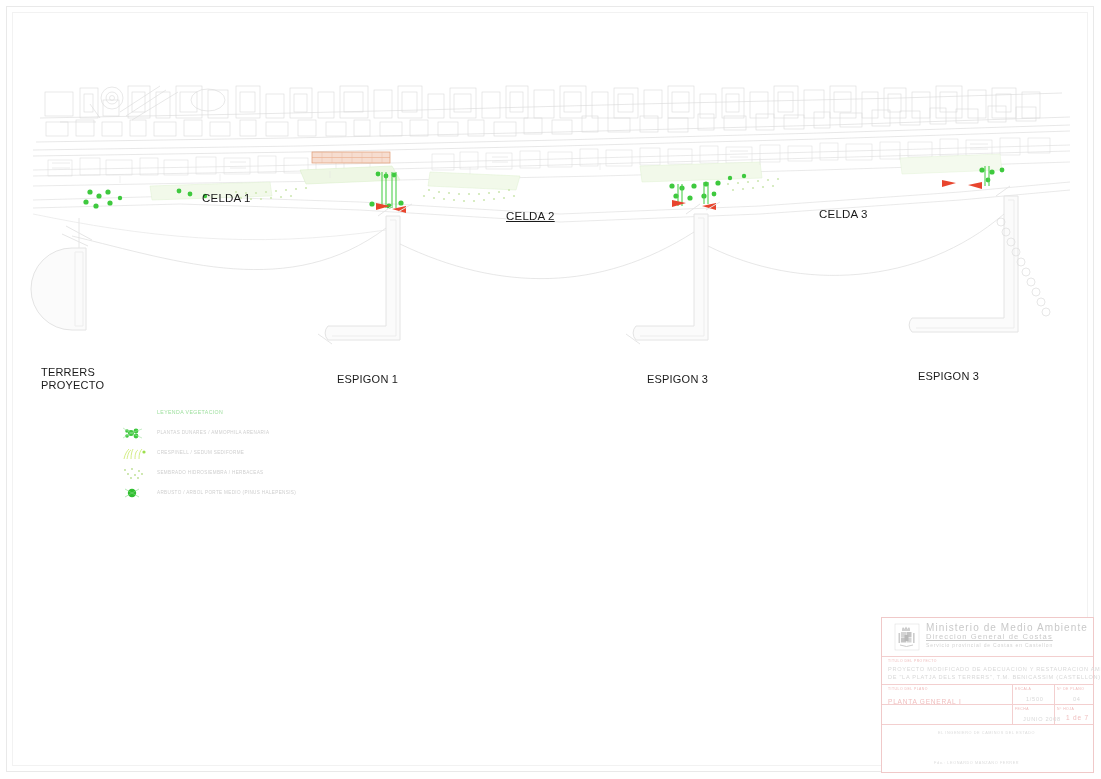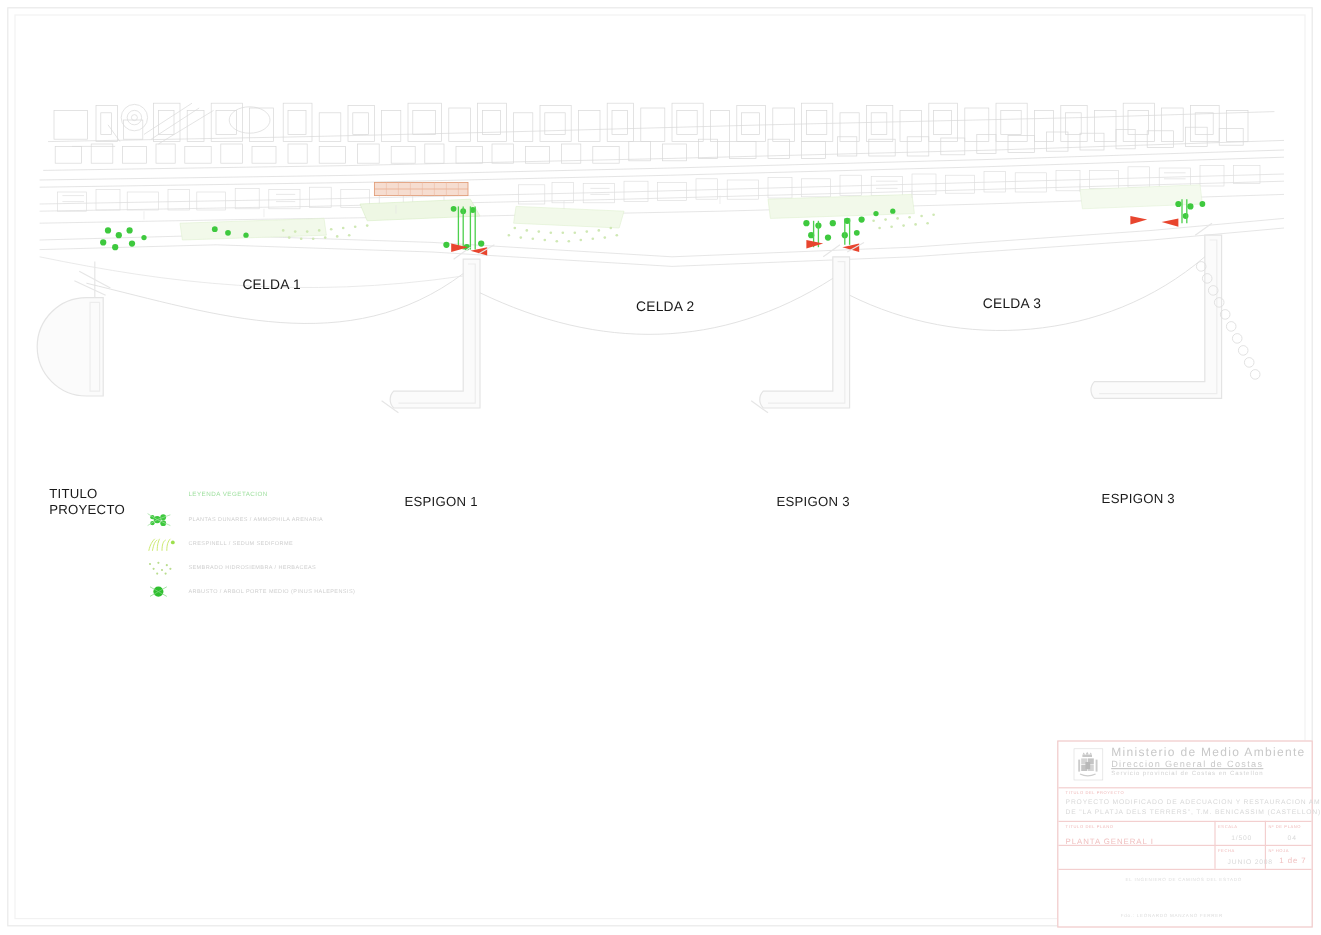--- a/index.html
+++ b/index.html
@@ -13,21 +13,21 @@
                border:1px solid #e9e9e9;box-sizing:border-box;}
   .frame-inner{position:absolute;left:12px;top:12px;width:1076px;height:754px;
                border:1px solid #f2f2f2;box-sizing:border-box;}
 
   
   .map{position:absolute;left:0;top:0;width:1101px;height:779px;}
   .map svg{position:absolute;left:0;top:0;}
 
   
   .lbl{position:absolute;color:#1a1a1a;font-size:11px;letter-spacing:.2px;
-       white-space:pre;line-height:13px;margin-top:40px;}
+       white-space:pre;line-height:13px;}
   .lbl.big{font-size:11.5px;}
 
   
   .legend{position:absolute;left:112px;top:404px;width:220px;height:100px;}
   .legend .lg-title{position:absolute;left:45px;top:5px;font-size:5.2px;
         color:#9ddf9d;letter-spacing:.4px;white-space:nowrap;}
   .legend .lg-row{position:absolute;left:45px;font-size:4.6px;color:#cfcfcf;
         letter-spacing:.35px;white-space:nowrap;}
   .legend .lg-sym{position:absolute;left:8px;width:30px;height:14px;}
 
@@ -412,24 +412,24 @@
         <line x1="600" y1="163" x2="600" y2="170"></line>
         <line x1="760" y1="158" x2="760" y2="165"></line>
         <line x1="900" y1="153" x2="900" y2="160"></line>
       </g>
     </svg>
 
     <div style="position:absolute;left:250;"></div>
   </div>
 
   <div class="lbl big" style="left:202px;top:192px;">CELDA 1</div>
-  <div class="lbl big" style="left:530px;top:210px;">CELDA 2</div>
+  <div class="lbl big" style="left:506px;top:210px;text-decoration:underline;">CELDA 2</div>
   <div class="lbl big" style="left:819px;top:208px;">CELDA 3</div>
 
-  <div class="lbl" style="left:41px;top:366px;">TITULO</div>
+  <div class="lbl" style="left:41px;top:366px;">TERRERS</div>
   <div class="lbl" style="left:41px;top:379px;">PROYECTO</div>
   <div class="lbl" style="left:337px;top:373px;">ESPIGON 1</div>
   <div class="lbl" style="left:647px;top:373px;">ESPIGON 3</div>
   <div class="lbl" style="left:918px;top:370px;">ESPIGON 3</div>
 
   <div class="legend">
     <div class="lg-title">LEYENDA VEGETACION</div>
 
     <div class="lg-sym" style="top:22px;">
       <svg width="30" height="14" viewBox="0 0 30 14">

